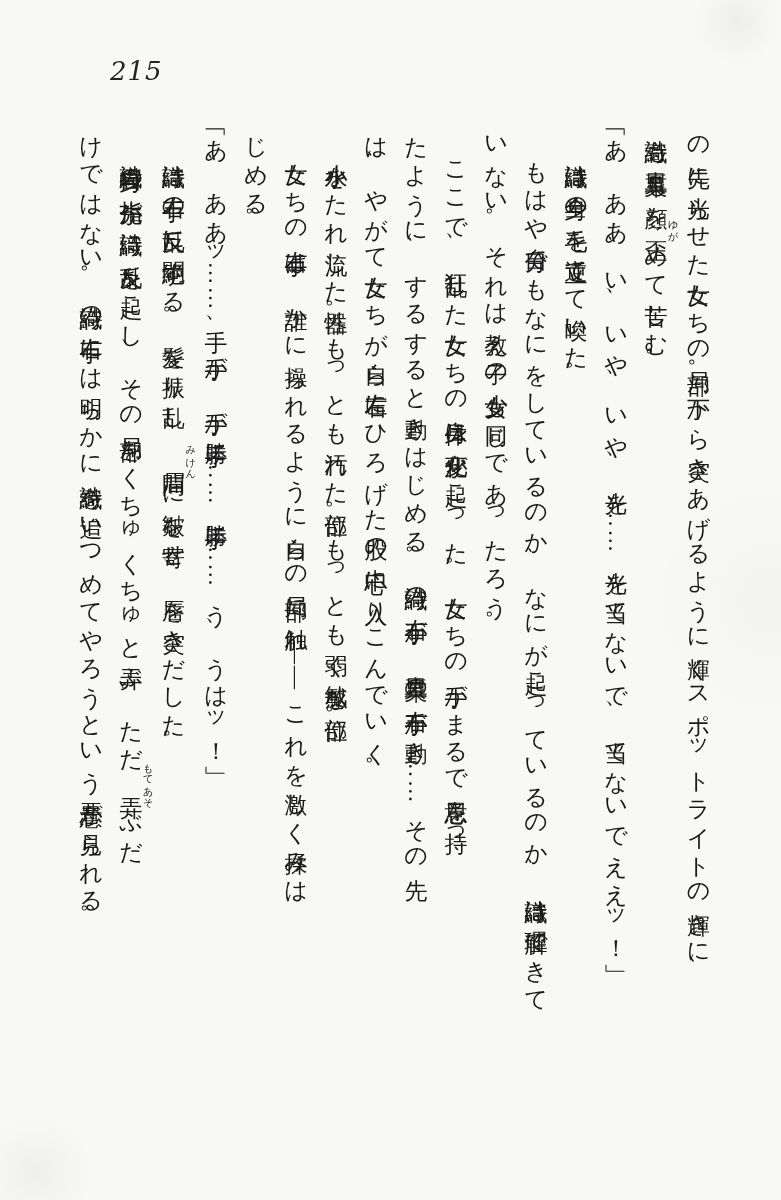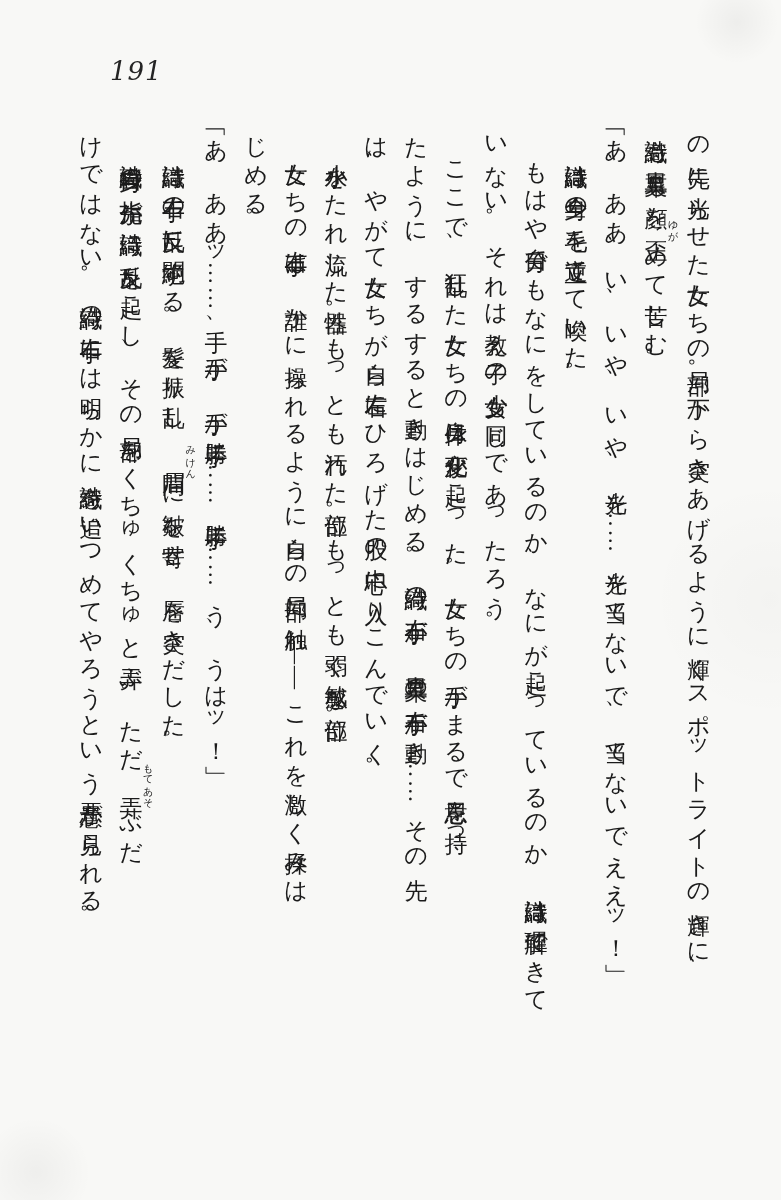--- a/index.html
+++ b/index.html
@@ -57,21 +57,21 @@
   ruby rt {
     font-size: 10px;
     letter-spacing: 0;
     color: #1b1b1b;
   }
 </style>
 </head>
 <body>
 
 <div class="page">
-  <div class="page-number">191</div>
+  <div class="page-number">215</div>
   <div class="text-block" id="text-block">
       <div class="line">の先に光らせた女たちの局部。下から突きあげるように輝くスポットライトの輝きに、</div>
       <div class="line">詩織も真里菜も顔を<ruby>歪<rt>ゆが</rt></ruby>めて苦しむ。</div>
       <div class="line">「あ、ああ、い、いや、いや、光を……光を当てないで、当てないでええッ！」</div>
       <div class="line" style="padding-top: 25px;">詩織は全身の毛を逆立てて喚いた。</div>
       <div class="line" style="padding-top: 25px;">もはや自分でもなにをしているのか、なにが起こっているのか、詩織は理解できて</div>
       <div class="line">いない。それは教え子の少女も同じであったろう。</div>
       <div class="line" style="padding-top: 25px;">ここで、狂乱した女たちの身体に変化が起こった。女たちの手がまるで意思を持っ</div>
       <div class="line">たように、するすると動きはじめる。詩織の右手が、真里菜の右手が動き……その先</div>
       <div class="line">は、やがて女たちが自ら左右にひろげた股の中心に入りこんでいく。</div>

